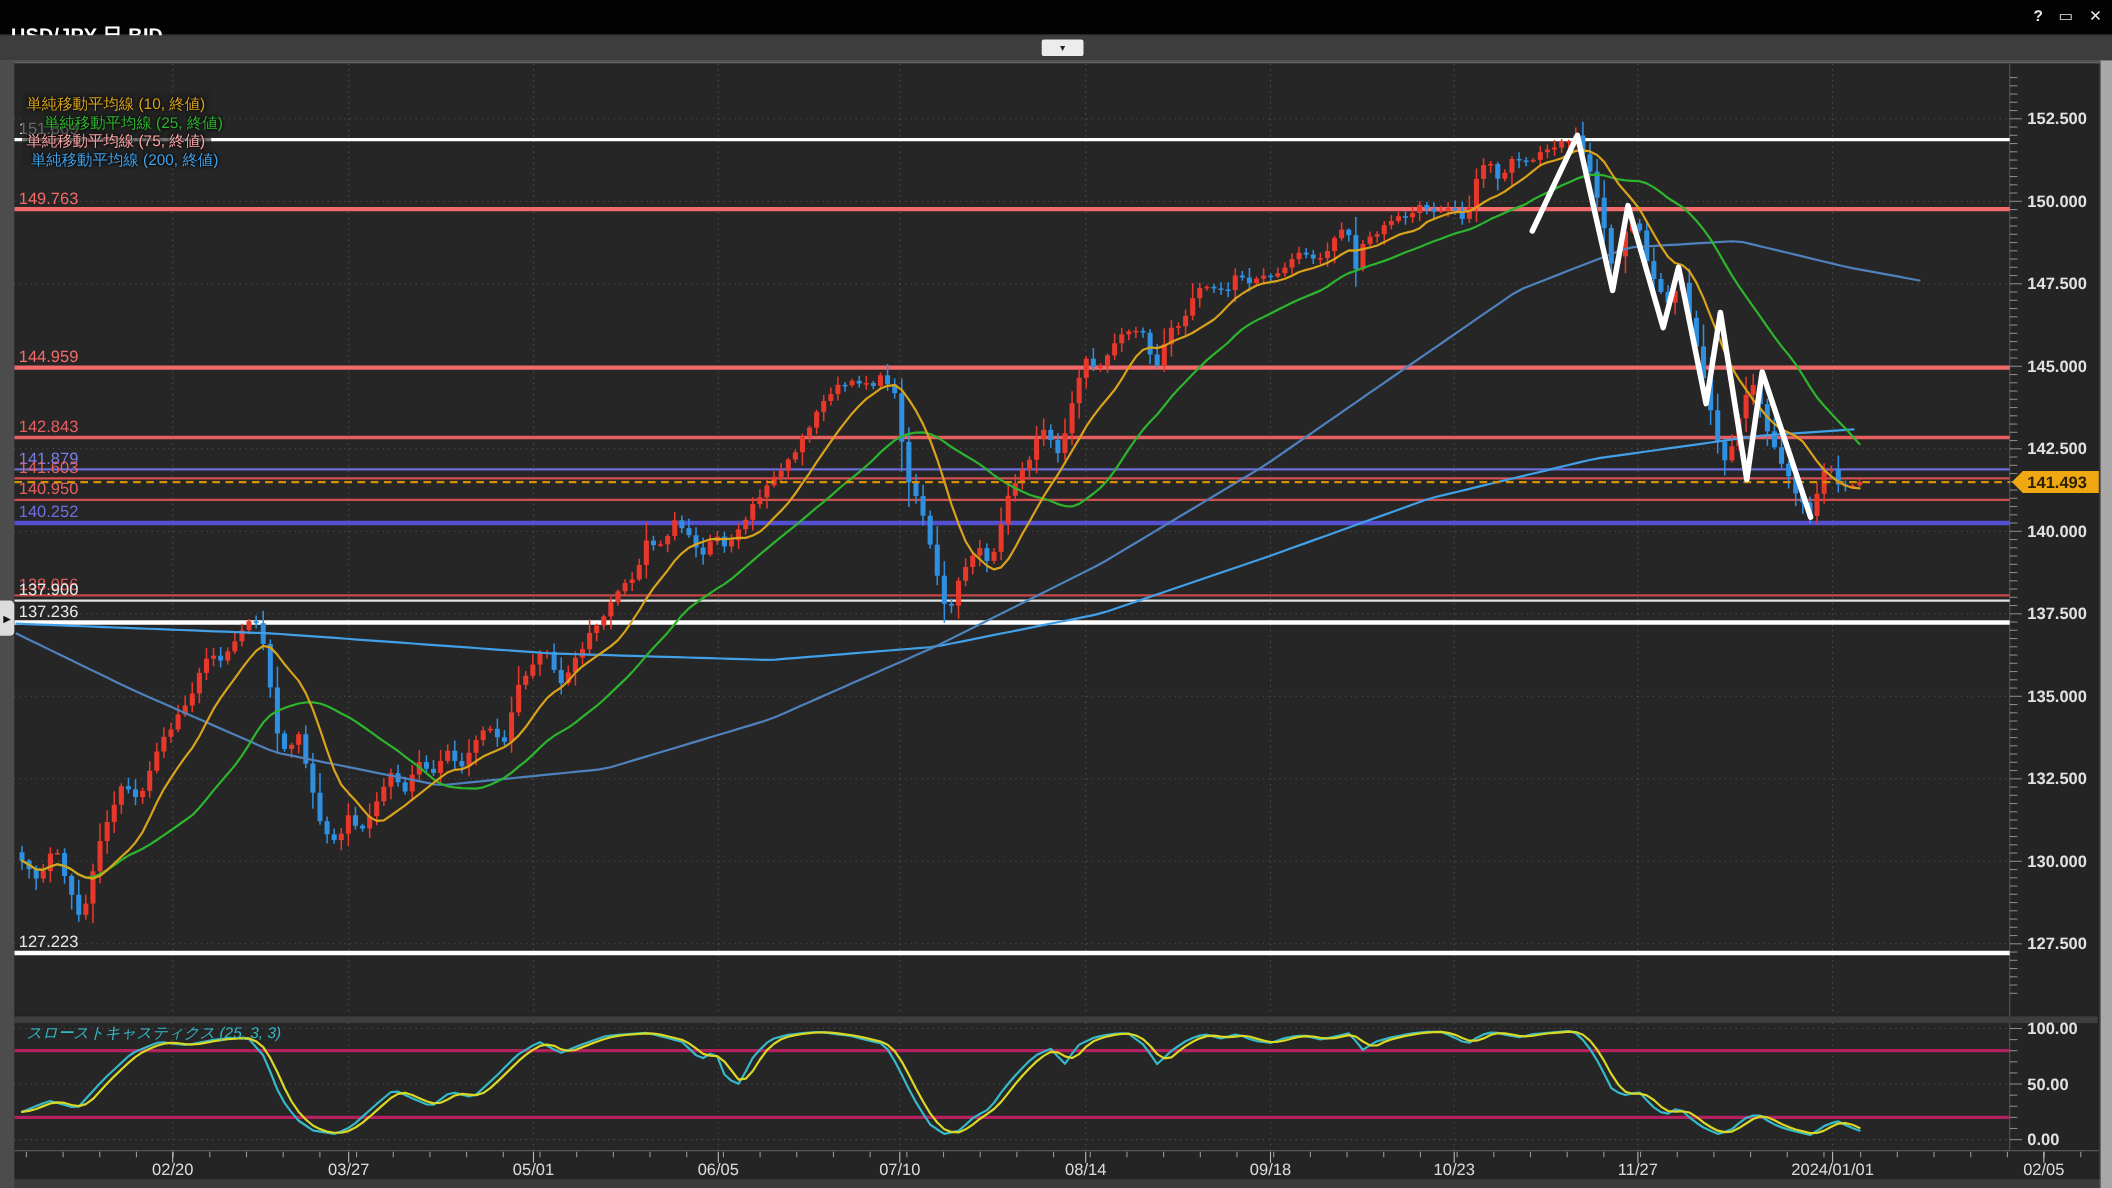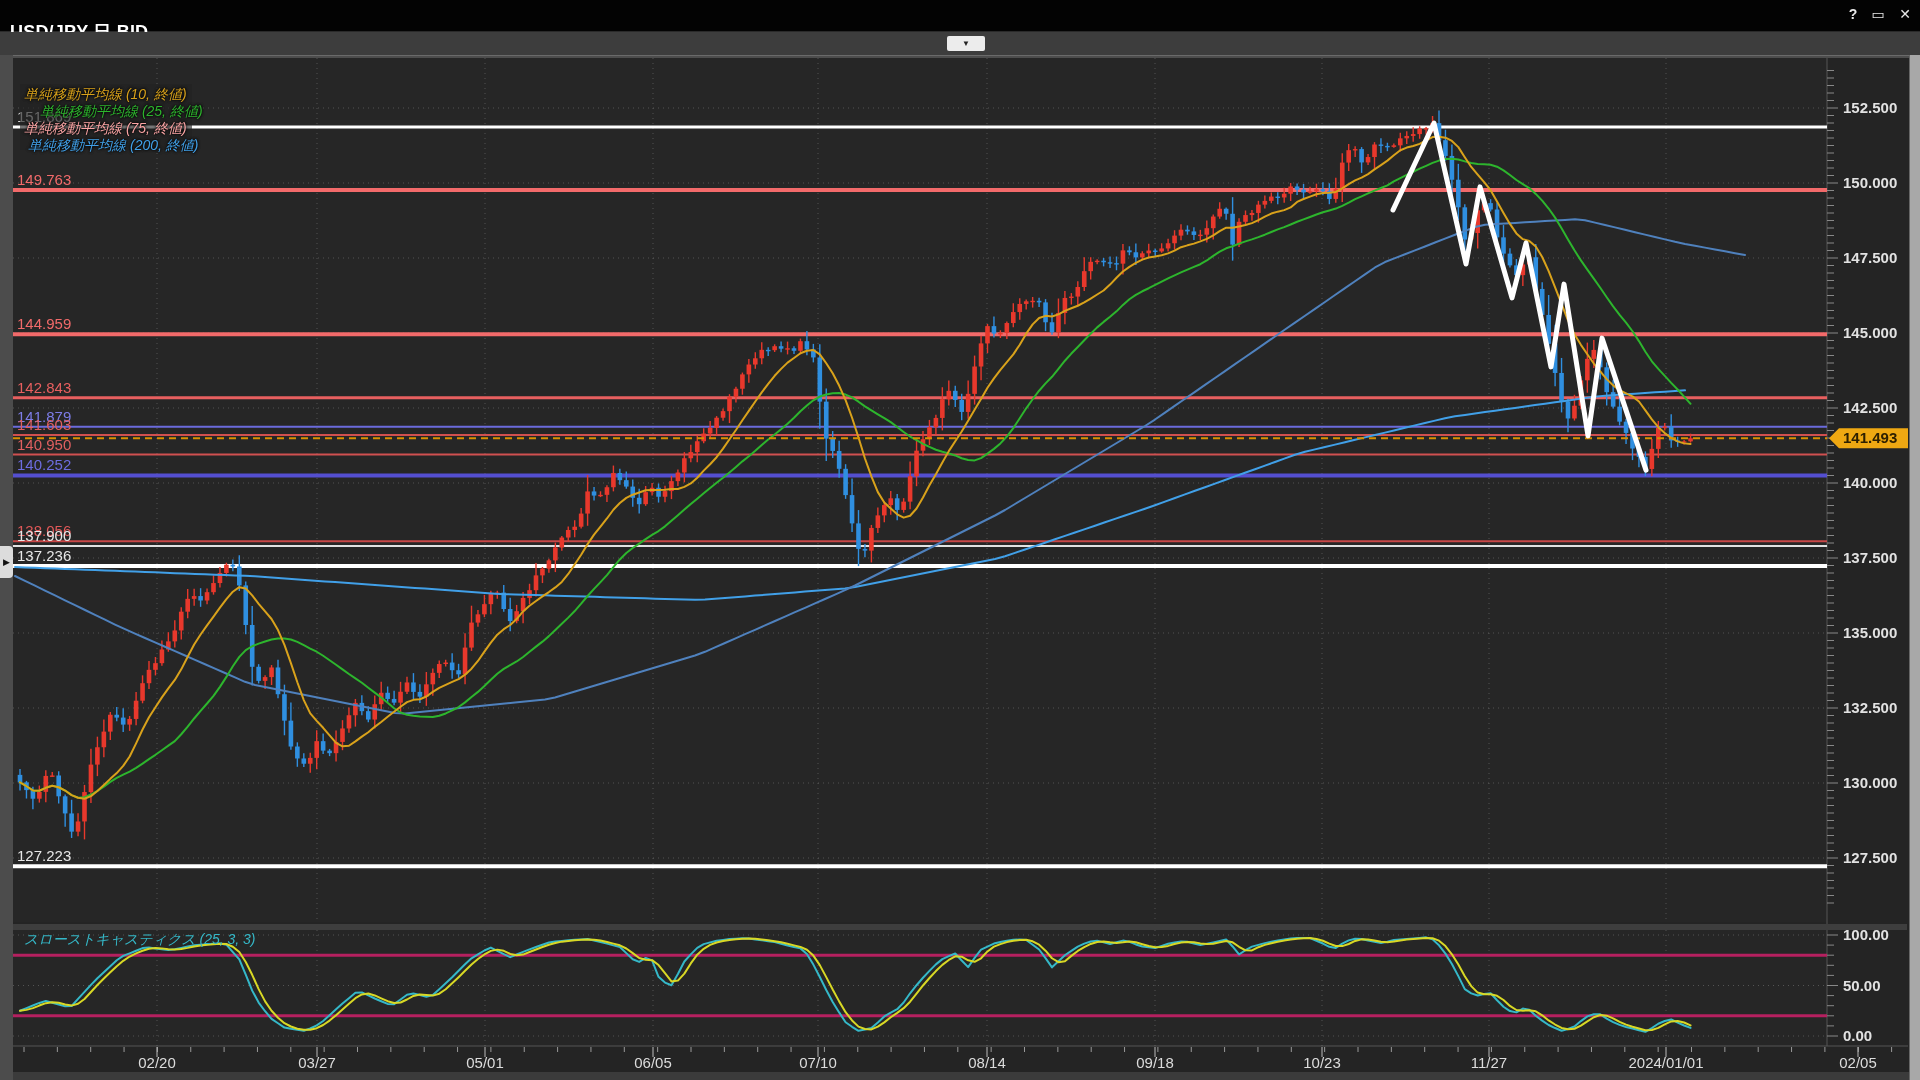--- a/index.html
+++ b/index.html
@@ -9,21 +9,21 @@
             border-bottom:1px solid #2a2a2a;color:#fff;}
   .titlebar .title{position:absolute;left:10px;top:20px;font-size:18px;font-weight:bold;letter-spacing:.2px;}
   .winctl{position:absolute;top:6px;color:#e8e8e8;font-size:14px;font-weight:bold;width:20px;text-align:center;cursor:default;}
   .toolbar{position:absolute;left:0;top:32px;width:1920px;height:23px;background:#3d3d3d;border-bottom:1px solid #6a6a6a;}
   .expander{position:absolute;left:947px;top:4px;width:38px;height:15px;background:#ececec;border-radius:2px;
             color:#222;font-size:8px;text-align:center;line-height:15px;}
   .leftgutter{position:absolute;left:0;top:55px;width:13px;height:1025px;background:#4c4c4c;}
   .lefthandle{position:absolute;left:0;top:546px;width:13px;height:32px;background:#dcdcdc;
               border-radius:0 4px 4px 0;color:#111;font-size:9px;text-align:center;line-height:32px;}
   .rightscroll{position:absolute;left:1909px;top:55px;width:11px;height:1025px;background:#a8a8a8;border-left:1px solid #666;}
-  .legend{position:absolute;left:24px;top:86px;z-index:5;font-style:italic;}
+  .legend{position:absolute;left:24px;top:86px;z-index:5;}
   .legend div{font-size:14px;line-height:17px;white-space:nowrap;text-shadow:0 0 3px #000,0 0 3px #000;}
   .sublabel{position:absolute;left:24px;top:931px;z-index:5;font-size:14px;color:#35b8c8;white-space:nowrap;font-style:italic;}
   svg{position:absolute;left:0;top:0;}
 </style>
 </head>
 <body>
 <div id="app">
 
 <svg id="chart" width="1920" height="1080" viewBox="0 0 1920 1080">
       <rect x="0" y="55" width="1920" height="1025" fill="#242424"></rect>

